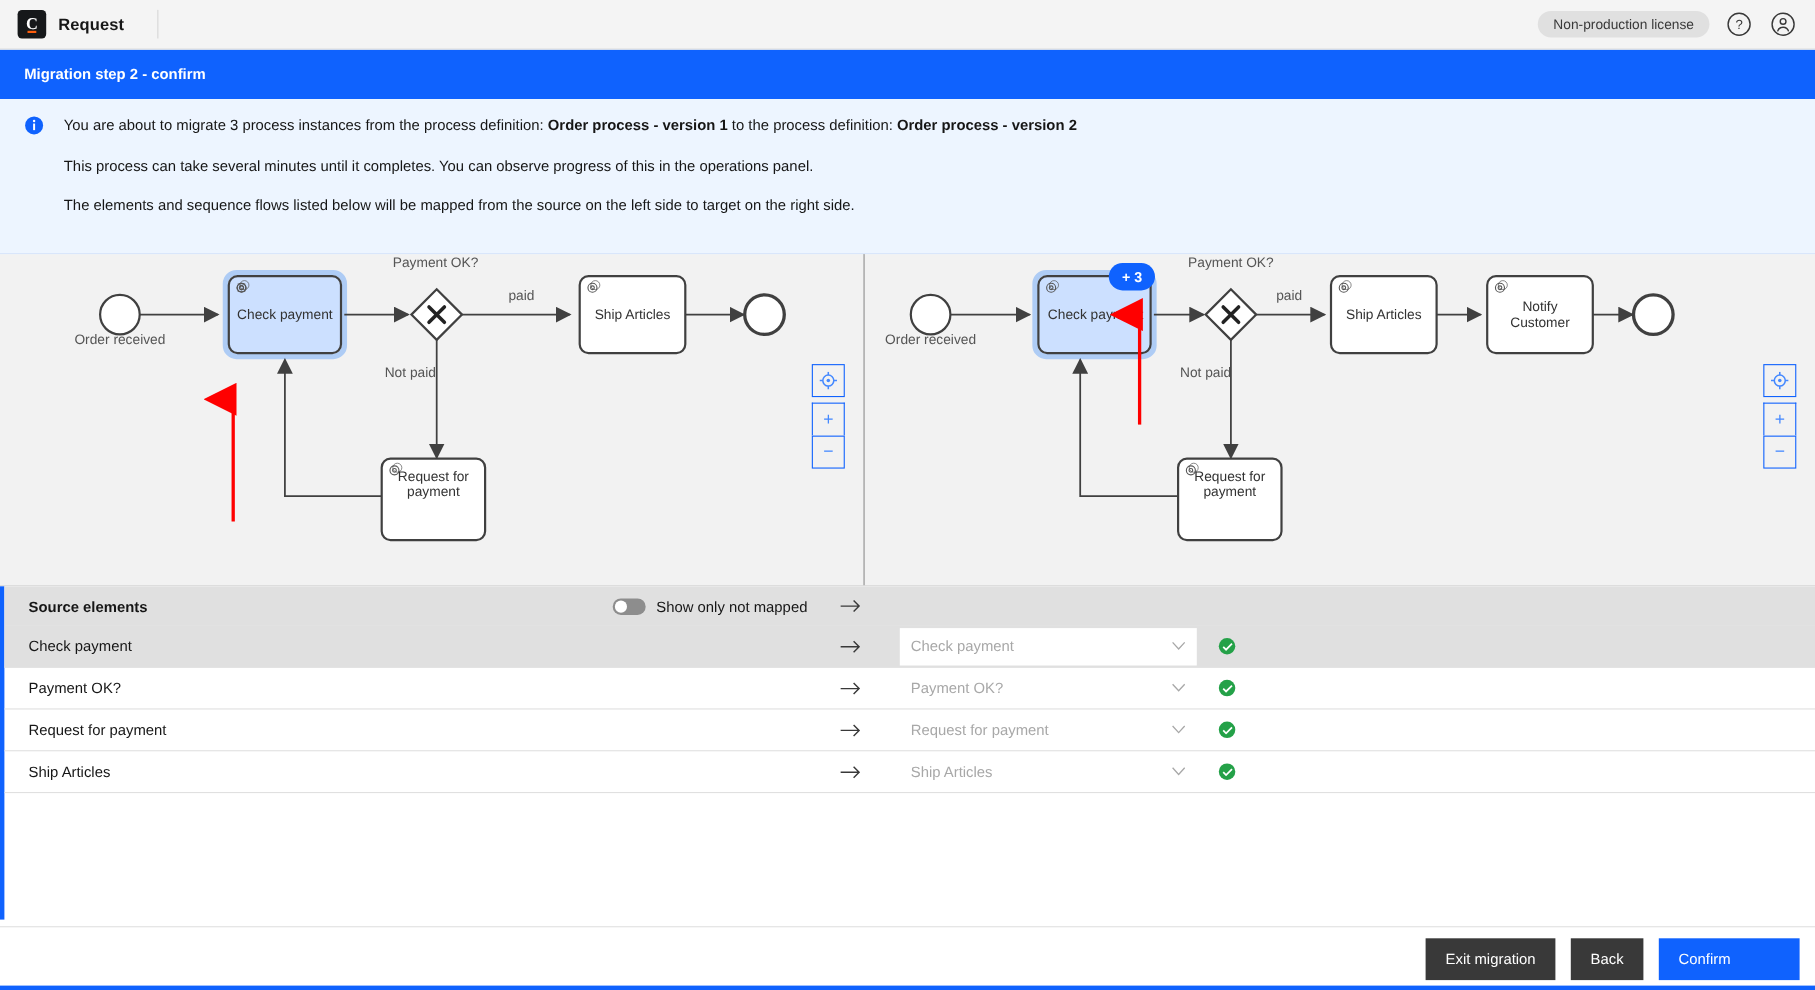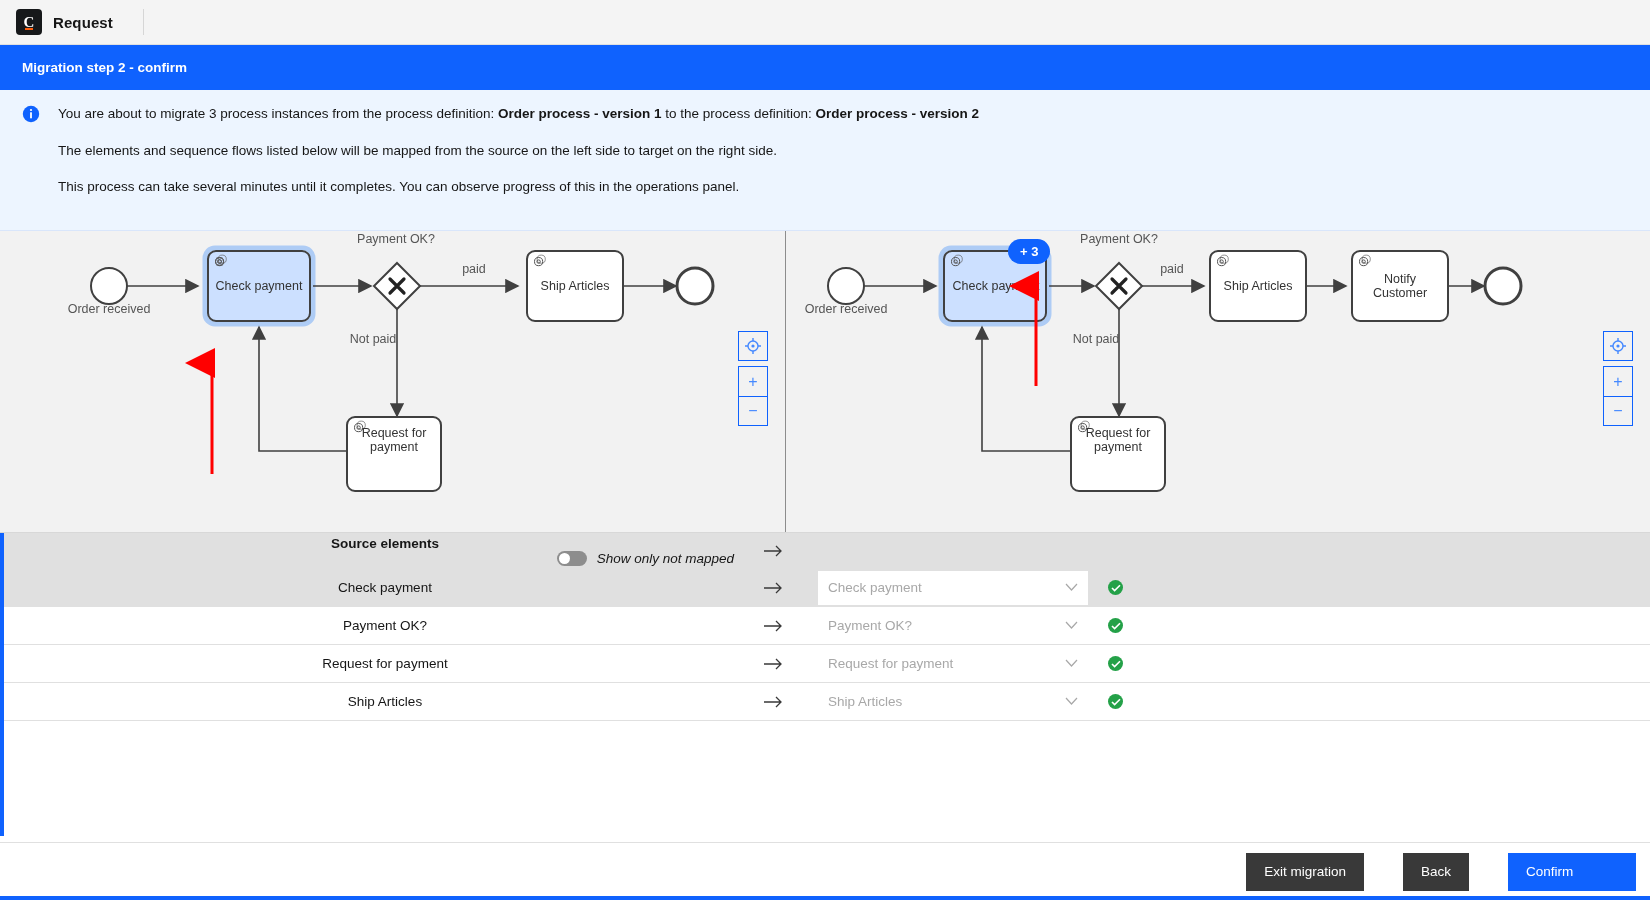--- a/index.html
+++ b/index.html
@@ -84,31 +84,31 @@
   svg.bpmn { position:absolute; left:0; top:0; }
   .bp-label { font-family:"Liberation Sans", sans-serif; font-size:12.5px; fill:#555; }
   .bp-name { font-family:"Liberation Sans", sans-serif; font-size:12.5px; fill:#333; }
 
   
   .map-wrap { height:100%; }
   .map-head {
     display:flex; height:36px; background:#e0e0e0;
     align-items:center; font-size:13.5px; font-weight:bold;
   }
-  .col-src { width:740px; padding-left:22px; display:flex; align-items:center;flex-direction:column; }
+  .col-src { width:740px; padding-left:22px; display:flex; align-items:center; }
   .col-arrow { width:60px; display:flex; align-items:center; justify-content:center; color:#393939; }
   .col-tgt { flex:1; padding-left:14px; display:flex; align-items:center; }
   .toggle-area { margin-left:auto; display:flex; align-items:center; gap:10px; padding-right:10px; font-weight:normal; }
   .toggle {
     width:30px; height:15px; border-radius:8px; background:#8d8d8d; position:relative; cursor:pointer;
   }
   .toggle .knob {
     position:absolute; left:2px; top:2px; width:11px; height:11px; border-radius:50%; background:#fff;
   }
-  .toggle-label { font-size:13.5px; color:#161616;font-style:italic; }
+  .toggle-label { font-size:13.5px; color:#161616; }
 
   .map-row {
     display:flex; height:38px; align-items:center;
     border-bottom:1px solid #e0e0e0; font-size:13.5px;
   }
   .map-row.selected { background:#e0e0e0; }
   .map-row .col-src { padding-left:22px; color:#161616; }
   .select-box {
     width:270px; height:34px; display:flex; align-items:center;
     padding:0 10px; color:#a8a8a8; font-size:13.5px;
@@ -129,57 +129,73 @@
     position:relative;
   }
   .footer {
     position:absolute; left:0; bottom:0; width:1650px; height:58px;
     border-top:1px solid #e0e0e0; background:#fff;
     display:flex; align-items:center; justify-content:flex-end;
     padding-right:14px; gap:14px;
   }
   .btn {
     height:38px; display:flex; align-items:center; padding:0 18px;
-    font-size:13.5px; cursor:pointer; border:none; color:#fff;margin-left:25px;
+    font-size:13.5px; cursor:pointer; border:none; color:#fff;
   }
   .btn-dark { background:#393939; }
   .btn-primary { background:#0f62fe; min-width:128px; }
   .bottom-rule { position:absolute; left:0; bottom:0; width:1650px; height:4px; background:#0f62fe; }
 </style>
 </head>
 <body>
 
 <div class="topbar">
   <div class="brand">
     <div class="logo">
       <span class="c">C</span>
       <span class="bar"></span>
     </div>
     <div class="brand-name">Request</div>
   </div>
   <div class="divider-v"></div>
+  <div class="topright">
+    <div class="license-pill">Non-production license</div>
+    <div class="icon-btn">
+      <svg width="26" height="26" viewBox="0 0 26 26">
+          <circle cx="13" cy="13" r="10" fill="none" stroke="#393939" stroke-width="1.3"></circle>
+          <text x="13" y="17.5" font-size="12" text-anchor="middle" fill="#393939" font-family="Liberation Sans, sans-serif">?</text>
+        </svg>
+    </div>
+    <div class="icon-btn">
+      <svg width="26" height="26" viewBox="0 0 26 26">
+          <circle cx="13" cy="13" r="10" fill="none" stroke="#393939" stroke-width="1.3"></circle>
+          <circle cx="13" cy="10.5" r="2.6" fill="none" stroke="#393939" stroke-width="1.3"></circle>
+          <path d="M8 19.5a5.2 5.2 0 0 1 10 0" fill="none" stroke="#393939" stroke-width="1.3"></path>
+        </svg>
+    </div>
+  </div>
 </div>
 
 <div class="step-header">Migration step 2 - confirm</div>
 
 <div class="info-panel">
   <div class="info-row">
     <div class="info-icon">
       <svg width="18" height="18" viewBox="0 0 18 18">
           <circle cx="9" cy="9" r="8.2" fill="#0f62fe"></circle>
           <circle cx="9" cy="5" r="1.1" fill="#fff"></circle>
           <rect x="8.1" y="7.3" width="1.8" height="6" fill="#fff"></rect>
         </svg>
     </div>
     <div class="info-line">
       <span>You are about to migrate 3 process instances from the process definition: </span><b>Order process - version 1</b><span> to the process definition: </span><b>Order process - version 2</b>
     </div>
   </div>
+  <div class="info-line l2">This process can take several minutes until it completes. You can observe progress of this in the operations panel.</div>
   <div class="info-line l3">The elements and sequence flows listed below will be mapped from the source on the left side to target on the right side.</div>
-  <div class="info-line l2">This process can take several minutes until it completes. You can observe progress of this in the operations panel.</div>
 </div>
 
 <div class="diagrams">
 
   <div class="diagram-pane pane-left">
     <svg class="bpmn" width="786" height="302" viewBox="0 0 786 302">
       <defs>
         <marker id="arrL" markerWidth="9" markerHeight="9" refX="8" refY="4.5" orient="auto">
           <path d="M0,0 L9,4.5 L0,9 z" fill="#404040"></path>
         </marker>

